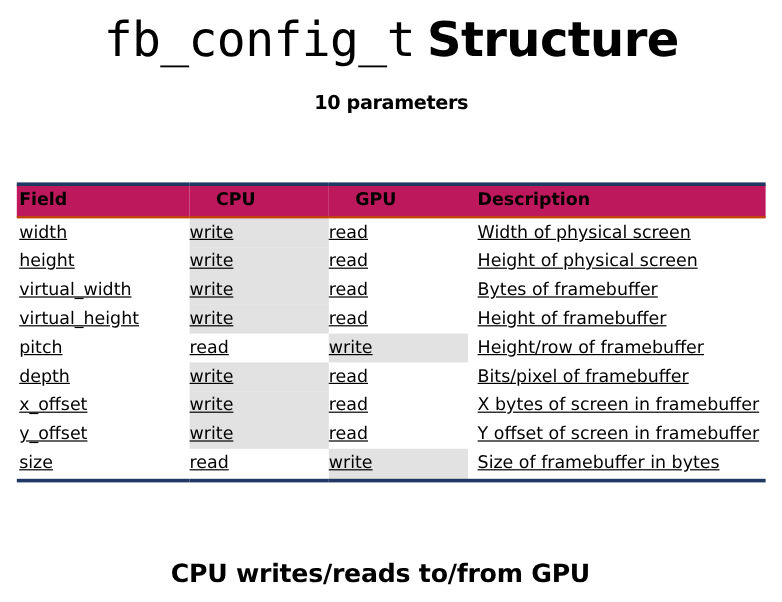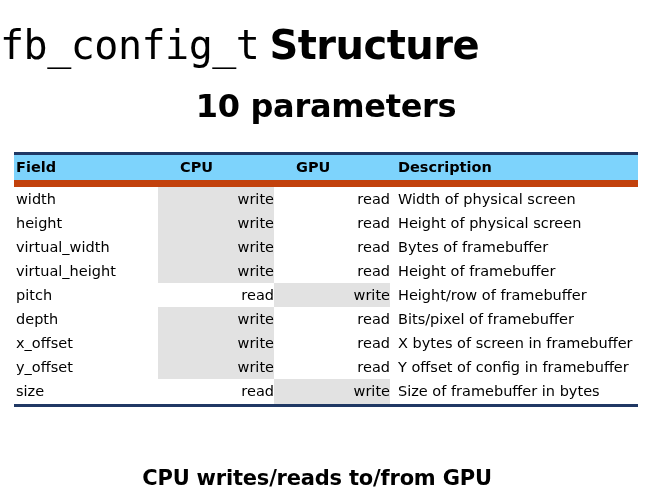--- a/index.html
+++ b/index.html
@@ -16,21 +16,22 @@
   }
   .slide {
     position: relative;
     width: 652px;
     height: 502px;
     box-sizing: border-box;
   }
 
   
   .title {
-    padding-top: 25px;
+    text-align: center;
+    padding-top: 14px;
     line-height: 1.0;
     white-space: nowrap;
   }
   .title-mono {
     font-family: "DejaVu Sans Mono", "Liberation Mono", monospace;
     font-size: 40px;
     font-weight: 400;
     letter-spacing: -0.5px;
   }
   .title-bold {
@@ -38,21 +39,21 @@
     font-size: 40px;
     font-weight: 700;
     letter-spacing: -0.5px;
     margin-left: 10px;
   }
 
   .subtitle {
     text-align: center;
     margin-top: 22px;
     font-family: "DejaVu Sans", "Liberation Sans", sans-serif;
-    font-size: 32px;
+    font-size: 16px;
     font-weight: 700;
     letter-spacing: -0.3px;
   }
 
   
   .table-wrap {
     position: absolute;
     left: 14px;
     top: 152px;
     width: 624px;
@@ -63,44 +64,45 @@
     font-family: "DejaVu Sans", "Liberation Sans", sans-serif;
     font-size: 14.5px;
     table-layout: fixed;
   }
   table.fbtable thead th {
     text-align: left;
     font-weight: 700;
     font-size: 14.5px;
     padding: 4px 0 5px 0;
     border-top: 3px solid #203864;
-    border-bottom: 7px solid #c2410c;
-    background: #7dd3fc;
+    border-bottom: 2px solid #c2410c;
+    background: #be185d;
     white-space: nowrap;
   }
   table.fbtable tbody td {
     padding: 4px 0 4px 0;
     vertical-align: baseline;
     white-space: nowrap;
     font-weight: 400;
+    text-decoration: underline;
   }
   table.fbtable tbody tr:last-child td {
     border-bottom: 3px solid #203864;
     padding-bottom: 5px;
   }
 
   
   .col-field { width: 142px; padding-left: 2px !important; }
   .col-cpu   { width: 94px; margin-top: 15px; }
   .col-gpu   { width: 94px; }
   .col-desc  { width: auto; padding-left: 8px !important; margin-left: 20px; }
 
   th.col-cpu, td.col-cpu,
   th.col-gpu, td.col-gpu {
-    text-align: right;
+    text-align: left;
   }
   th.col-cpu, th.col-gpu {
     text-align: left;
     padding-left: 22px !important;
   }
 
   td.hl {
     background: #e2e2e2;
   }
 
@@ -179,21 +181,21 @@
           <tr>
             <td class="col-field">x_offset</td>
             <td class="col-cpu hl">write</td>
             <td class="col-gpu">read</td>
             <td class="col-desc">X bytes of screen in framebuffer</td>
           </tr>
           <tr>
             <td class="col-field">y_offset</td>
             <td class="col-cpu hl">write</td>
             <td class="col-gpu">read</td>
-            <td class="col-desc">Y offset of config in framebuffer</td>
+            <td class="col-desc">Y offset of screen in framebuffer</td>
           </tr>
           <tr>
             <td class="col-field">size</td>
             <td class="col-cpu">read</td>
             <td class="col-gpu hl">write</td>
             <td class="col-desc">Size of framebuffer in bytes</td>
           </tr>
         </tbody>
     </table>
   </div>

